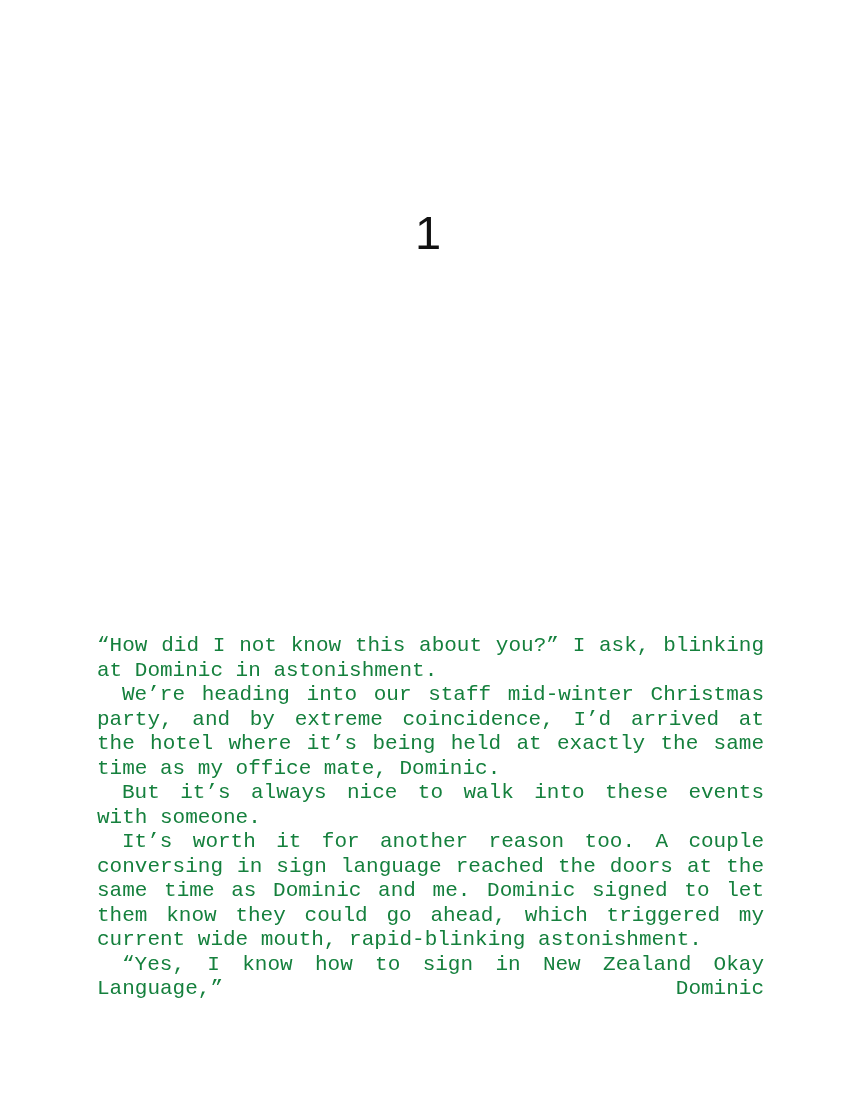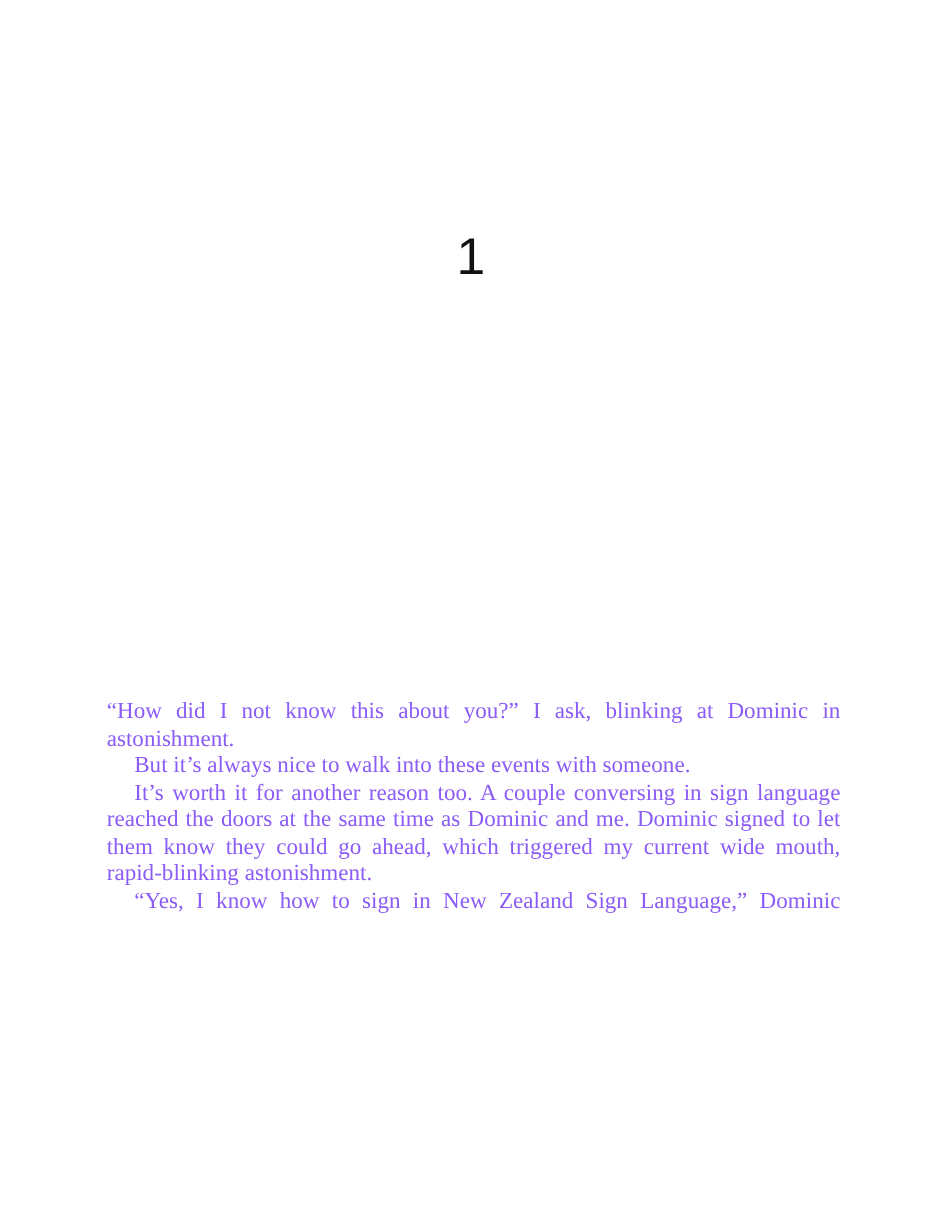--- a/index.html
+++ b/index.html
@@ -25,25 +25,25 @@
     font-size: 47px;
     line-height: 54px;
     font-weight: 400;
     color: #111111;
   }
   .body-text {
     position: absolute;
     top: 634px;
     left: 97px;
     width: 667px;
-    font-family: Liberation Serif, serif;
+    font-family: Liberation Mono, monospace;
     font-size: 21px;
     line-height: 24.5px;
     text-align: justify;
-    color: #8b5cf6;
+    color: #15803d;
   }
   .body-text p {
     margin: 0;
     padding: 0;
     text-indent: 25px;
   }
   .body-text p.no-indent {
     text-indent: 0;
   }
   
@@ -53,18 +53,19 @@
 </style>
 </head>
 <body>
 
 <div class="page">
 
   <div class="chapter-number">1</div>
 
   <div class="body-text">
     <p class="no-indent">“How did I not know this about you?” I ask, blinking at Dominic in astonishment.</p>
+    <p>We’re heading into our staff mid-winter Christmas party, and by extreme coincidence, I’d arrived at the hotel where it’s being held at exactly the same time as my office mate, Dominic.</p>
     <p>But it’s always nice to walk into these events with someone.</p>
     <p>It’s worth it for another reason too. A couple conversing in sign language reached the doors at the same time as Dominic and me. Dominic signed to let them know they could go ahead, which triggered my current wide mouth, rapid-blinking astonishment.</p>
-    <p class="continued">“Yes, I know how to sign in New Zealand Sign Language,” Dominic</p>
+    <p class="continued">“Yes, I know how to sign in New Zealand Okay Language,” Dominic</p>
   </div>
 
 </div>
 
 </body></html>

